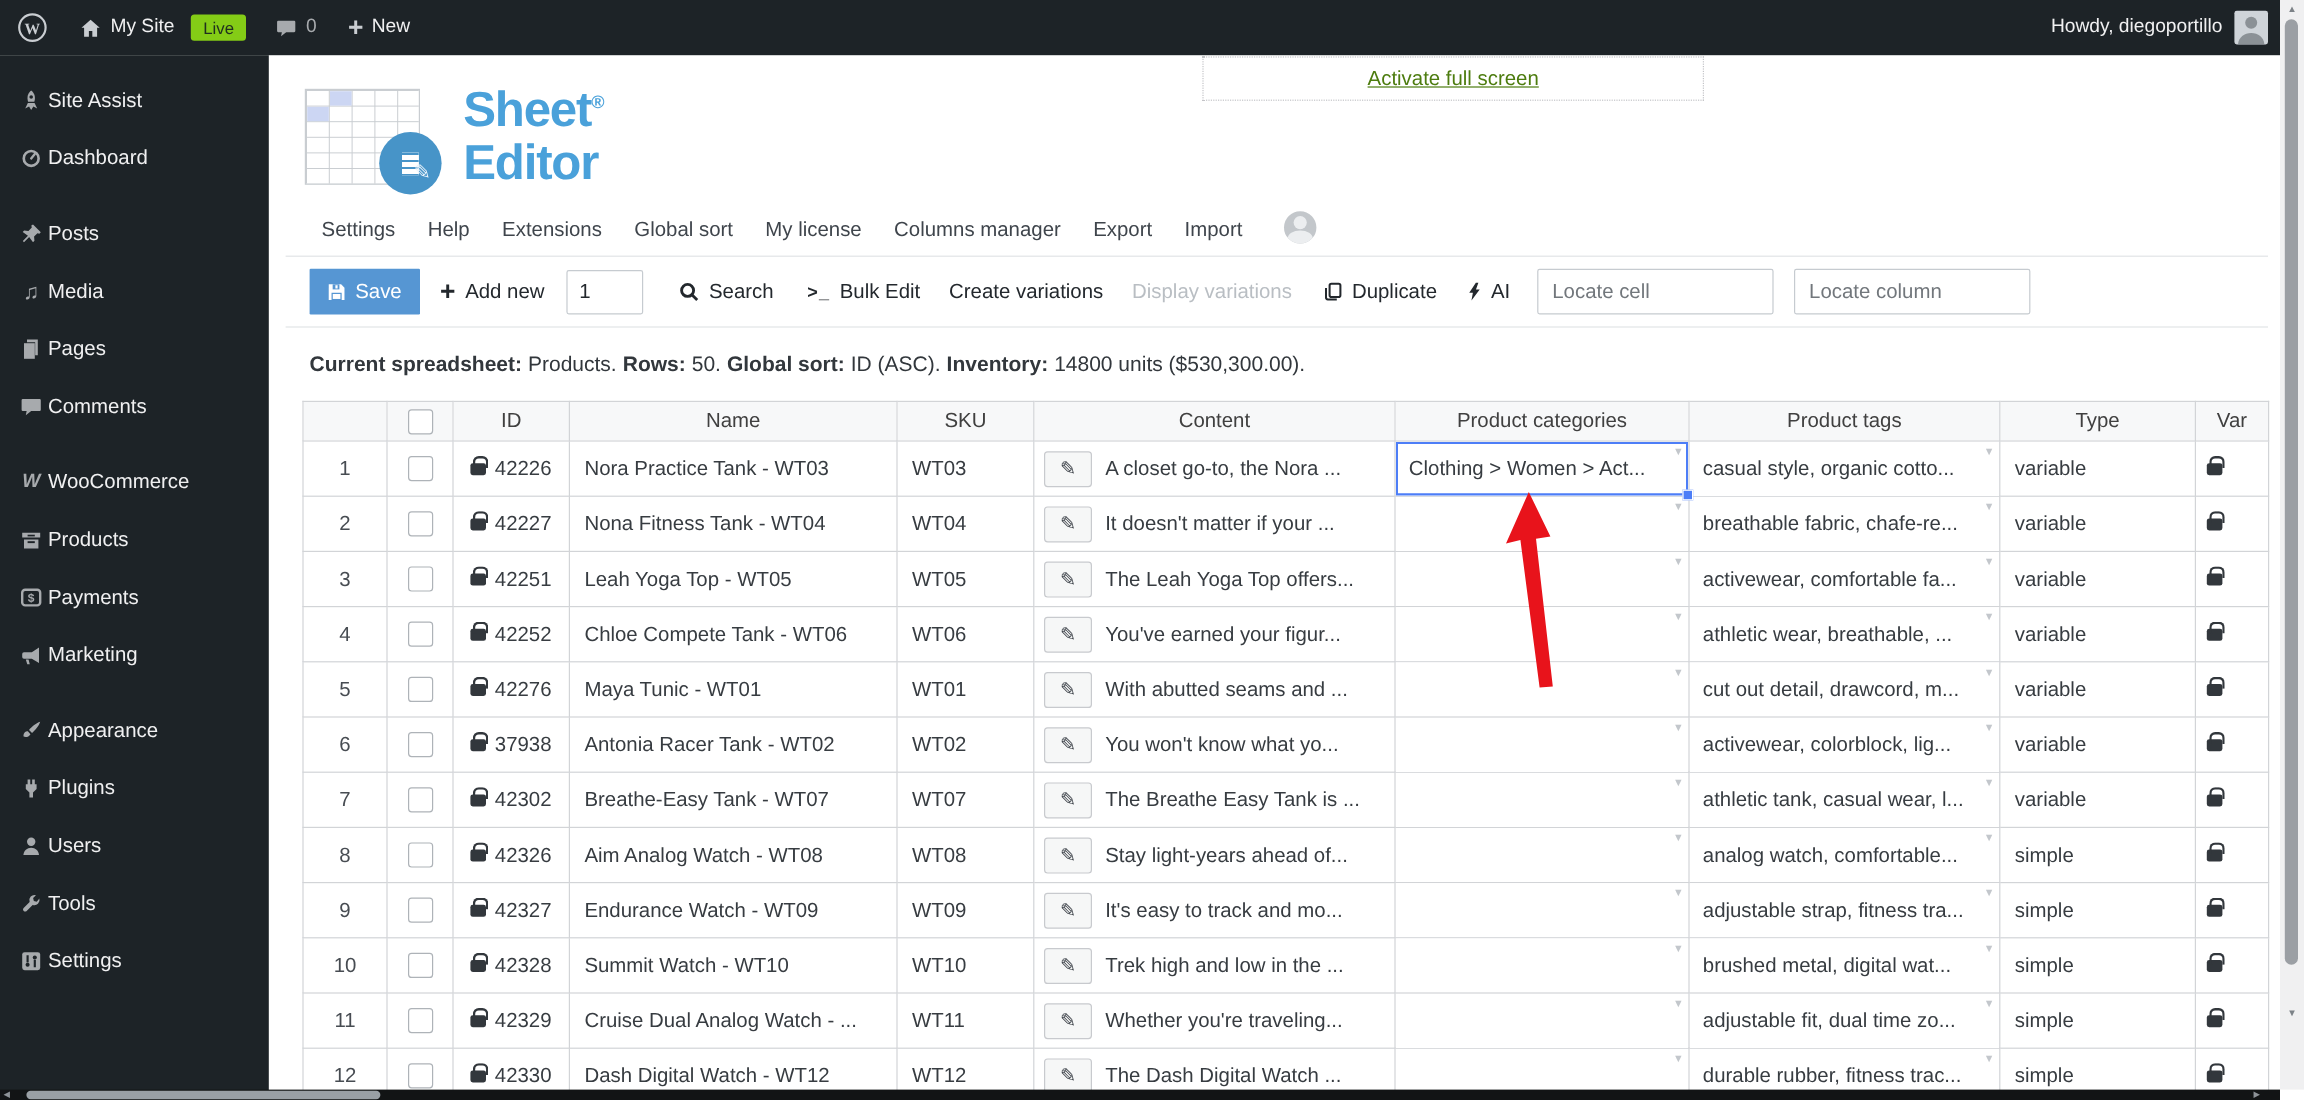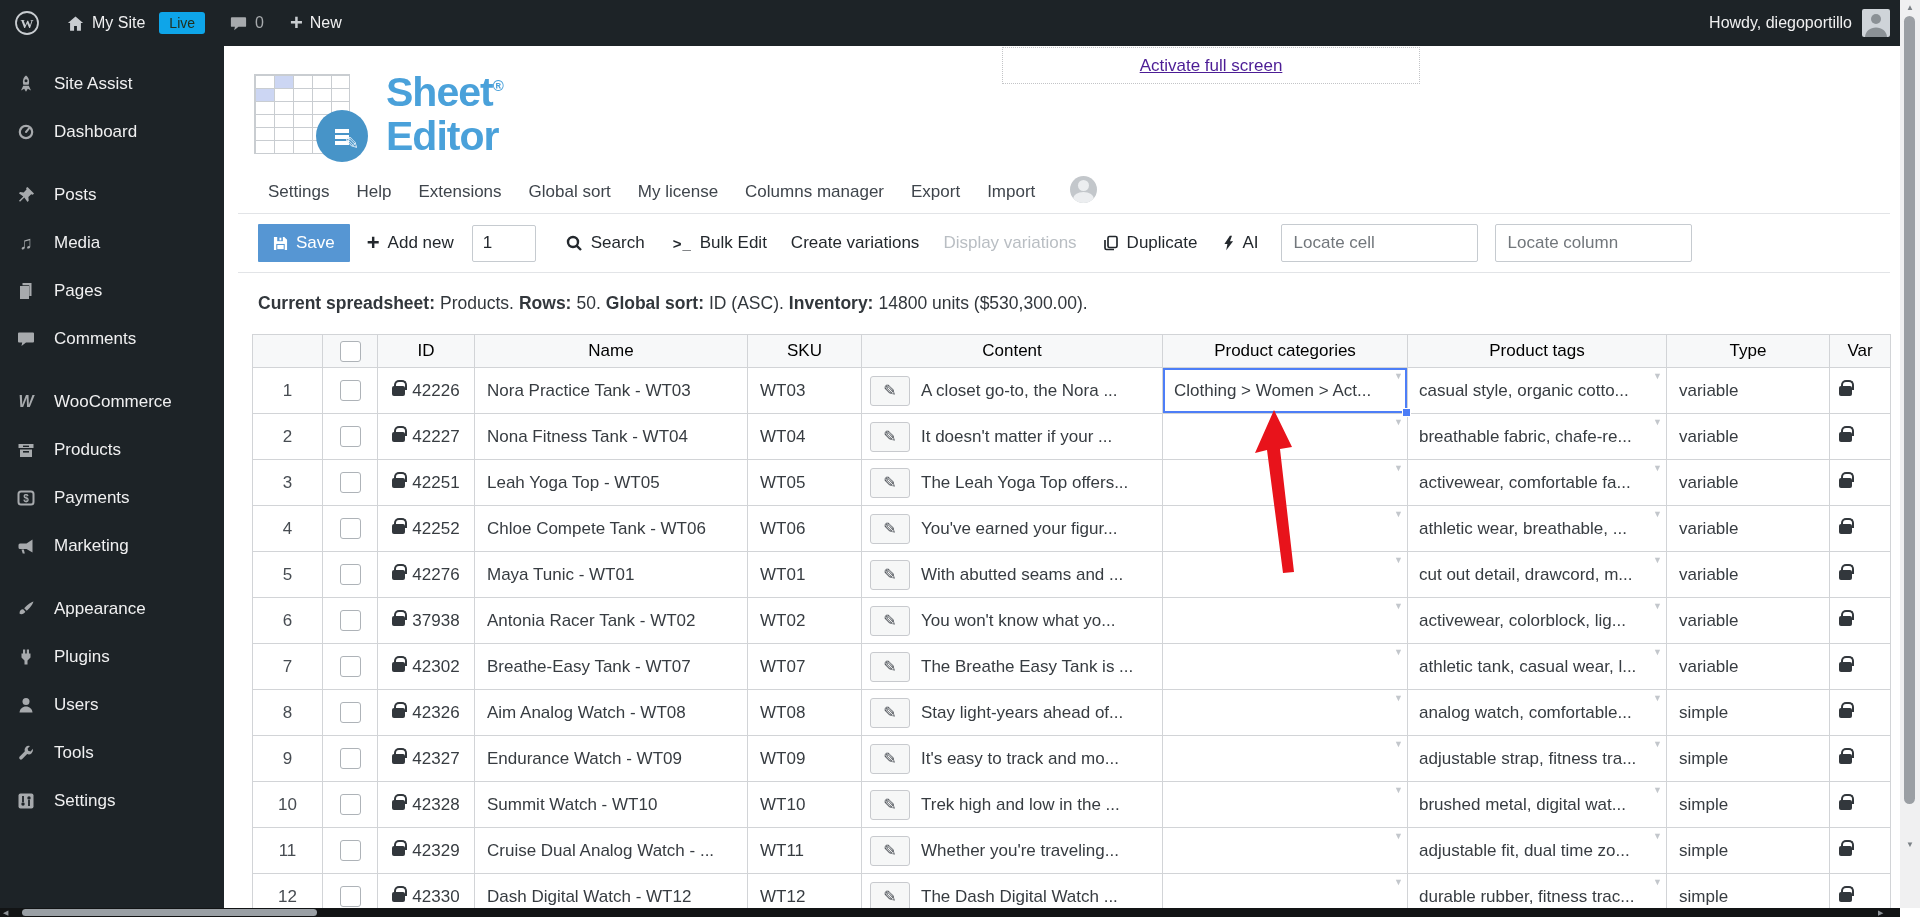--- a/index.html
+++ b/index.html
@@ -5,40 +5,40 @@
   * { box-sizing: border-box; margin: 0; padding: 0; }
   html,body { width:1920px; height:917px; }
   body { position:relative; overflow:hidden; background:#fff; font-family:"Liberation Sans", sans-serif; color:#3a4047; }
 
   
   #adminbar { position:absolute; left:0; top:0; width:1920px; height:46px; background:#1d2327; display:flex; align-items:center; color:#f0f0f1; font-size:16px; z-index:30; }
   .ab-item { display:flex; align-items:center; gap:7px; cursor:pointer; }
   .ab-icn svg { display:block; }
   #ab-wplogo { margin-left:14px; }
   #ab-mysite { margin-left:26px;text-align:right; }
-  .live-badge { margin-left:14px; background:#0ea5e9; color:#20301f; font-size:14px; padding:3px 10px; border-radius:3px; }
+  .live-badge { margin-left:14px; background:#84cc16; color:#20301f; font-size:14px; padding:3px 10px; border-radius:3px; }
   #ab-comments { margin-left:24px; color:#a7aaad; }
   #ab-new { margin-left:26px; }
   .ab-plus { font-size:22px; font-weight:bold; color:#c9cdd1; line-height:1; }
   #ab-right { margin-left:auto; margin-right:30px; display:flex; align-items:center; gap:10px; }
   .ab-avatar { width:28px; height:28px; background:#cfd4d9; border-radius:2px; display:flex; align-items:flex-end; justify-content:center; overflow:hidden; }
 
   
   #sidebar { position:absolute; left:0; top:46px; width:224px; height:871px; background:#1d2327; padding-top:14px; z-index:10; }
-  .side-item { height:48px; display:flex; align-items:center; padding-left:16px; gap:18px; color:#f0f0f1; font-size:17px; cursor:pointer; }
+  .side-item { height:48px; display:flex; align-items:center; padding-left:16px; gap:4px; color:#f0f0f1; font-size:17px; cursor:pointer; }
   .side-item .icn { width:20px; height:20px; display:flex; align-items:center; justify-content:center; color:#a7aaad; flex:none; }
   .icn svg { width:20px; height:20px; fill:#a7aaad; }
   .icn.txt { font-size:18px; color:#a7aaad; font-style:normal; }
   .side-gap { height:15px; }
 
   
   #content { position:absolute; left:224px; top:46px; width:1696px; height:871px; background:#fff; overflow:hidden; }
 
   #fullscreen-box { position:absolute; left:778px; top:1px; width:418px; height:37px; border:1px dotted #c3c4c7; display:flex; align-items:center; justify-content:center; }
-  #fullscreen-box a { color:#4c1d95; font-size:17px; text-decoration:underline; cursor:pointer; }
+  #fullscreen-box a { color:#4d7c0f; font-size:17px; text-decoration:underline; cursor:pointer; }
 
   
   #logo { position:absolute; left:30px; top:26px; height:92px; }
   .logo-grid { position:absolute; left:0; top:2px; width:96px; height:80px; border:1px solid #c9cdd1; background:#fff;
     background-image:linear-gradient(#c9cdd1 1px, transparent 1px), linear-gradient(90deg,#c9cdd1 1px, transparent 1px);
     background-size:19px 13px; }
   .logo-cell1 { position:absolute; left:20px; top:1px; width:18px; height:12px; background:#ccd6f3; }
   .logo-cell2 { position:absolute; left:1px; top:14px; width:18px; height:12px; background:#ccd6f3; }
   .logo-circle { position:absolute; left:62px; top:38px; width:52px; height:52px; border-radius:50%; background:#4794c8; display:flex; align-items:center; justify-content:center; }
   .logo-doc { width:20px; height:27px; background:#fff; border-radius:2px; background-image:repeating-linear-gradient(#fff 0 4px, #4794c8 4px 6px); background-clip:content-box; padding:4px 3px; position:relative; }
@@ -75,21 +75,21 @@
   .prompt-icn { font-weight:bold; font-size:15px; letter-spacing:1px; }
 
   
   #status { position:absolute; left:34px; top:247px; font-size:17.5px; color:#32373c; }
   #status span { margin-right:5px; }
   #status .b { font-weight:bold; }
 
   
   #grid { position:absolute; left:28px; top:288px; border-collapse:collapse; table-layout:fixed; width:1638px; font-size:17px; color:#373c41; }
   #grid th, #grid td { border:1px solid #d2d4d7; height:46px; overflow:hidden; white-space:nowrap; background:#fff; }
-  #grid th { height:33px; background:#f7f8f9; font-weight:normal; text-align:center; color:#000000; cursor:pointer; }
+  #grid th { height:33px; background:#f7f8f9; font-weight:normal; text-align:center; color:#404040; cursor:pointer; }
   .c-num { text-align:center; color:#474c52; }
   .c-check { text-align:center; }
   .cb { display:inline-block; width:21px; height:21px; border:1px solid #aeb3b8; border-radius:3px; background:#fff; vertical-align:middle; cursor:pointer; }
   .c-id { text-align:center; }
   .lock { position:relative; display:inline-block; width:13px; height:10px; background:#32373c; border-radius:2px; margin-right:7px; }
   .lock::before { content:""; position:absolute; left:2px; top:-6px; width:9px; height:8px; border:2.5px solid #32373c; border-bottom:none; border-radius:5px 5px 0 0; }
   .c-name, .c-sku, .c-type { padding-left:12px;margin-left:47px; }
   .c-content .cwrap { display:flex; align-items:center; gap:11px; padding:0 8px; }
   .editbtn { display:inline-flex; align-items:center; justify-content:center; width:40px; height:30px; border:1px solid #c8cace; border-radius:3px; background:#f6f7f7; flex:none; cursor:pointer; }
   .pencil { font-size:16px; color:#41464d; }

